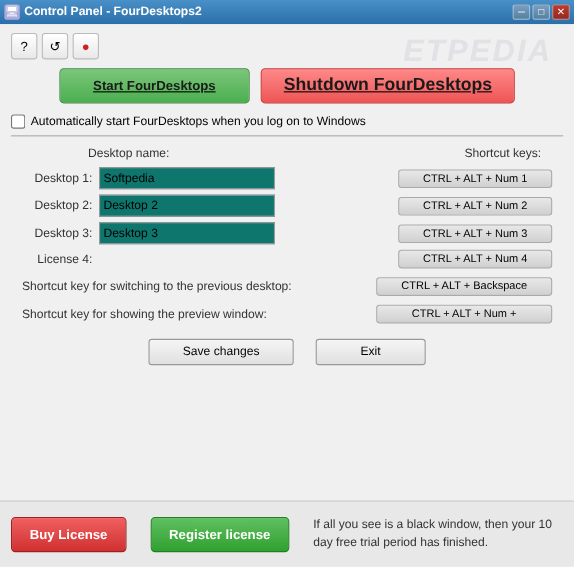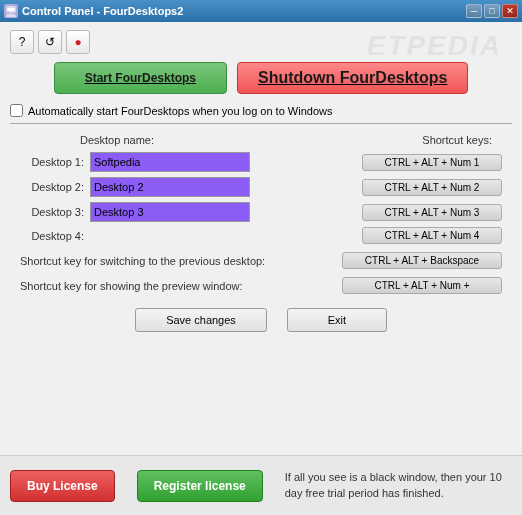--- a/index.html
+++ b/index.html
@@ -160,21 +160,21 @@
       width: 70px;
       font-size: 11px;
       color: #333;
       text-align: right;
       padding-right: 6px;
     }
     .desktop-input {
       width: 160px;
       height: 20px;
       border: 1px solid #999;
-      background: #8b5cf6;
+      background: #0f766e;
       padding: 0 3px;
       font-size: 11px;
       outline: none;
     }
     .spacer {
       flex: 1;
     }
     .shortcut-btn {
       background: linear-gradient(to bottom, #e8e8e8, #d0d0d0);
       border: 1px solid #aaa;
@@ -348,21 +348,21 @@
           <span class="spacer"></span>
           <button class="shortcut-btn">CTRL + ALT + Num 2</button>
         </div>
         <div class="desktop-row">
           <span class="desktop-label">Desktop 3:</span>
           <input type="text" class="desktop-input" value="Desktop 3" style="">
           <span class="spacer"></span>
           <button class="shortcut-btn">CTRL + ALT + Num 3</button>
         </div>
         <div class="desktop-row">
-          <span class="desktop-label">Desktop 4:</span>
+          <span class="desktop-label">License 4:</span>
           <span class="spacer"></span>
           <button class="shortcut-btn">CTRL + ALT + Num 4</button>
         </div>
       </div>
   </div>
 
   <div id="shortcut-info-rows">
       <div class="shortcut-info-row">
         <span class="shortcut-info-label">Shortcut key for switching to the previous desktop:</span>
         <button class="shortcut-info-btn">CTRL + ALT + Backspace</button>

